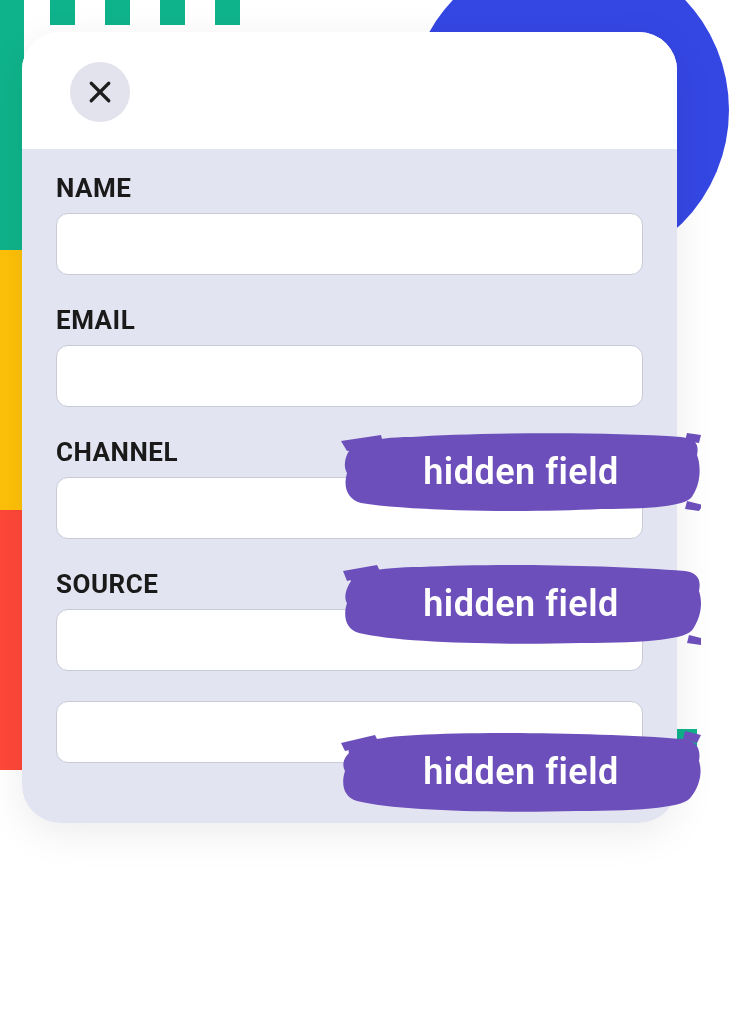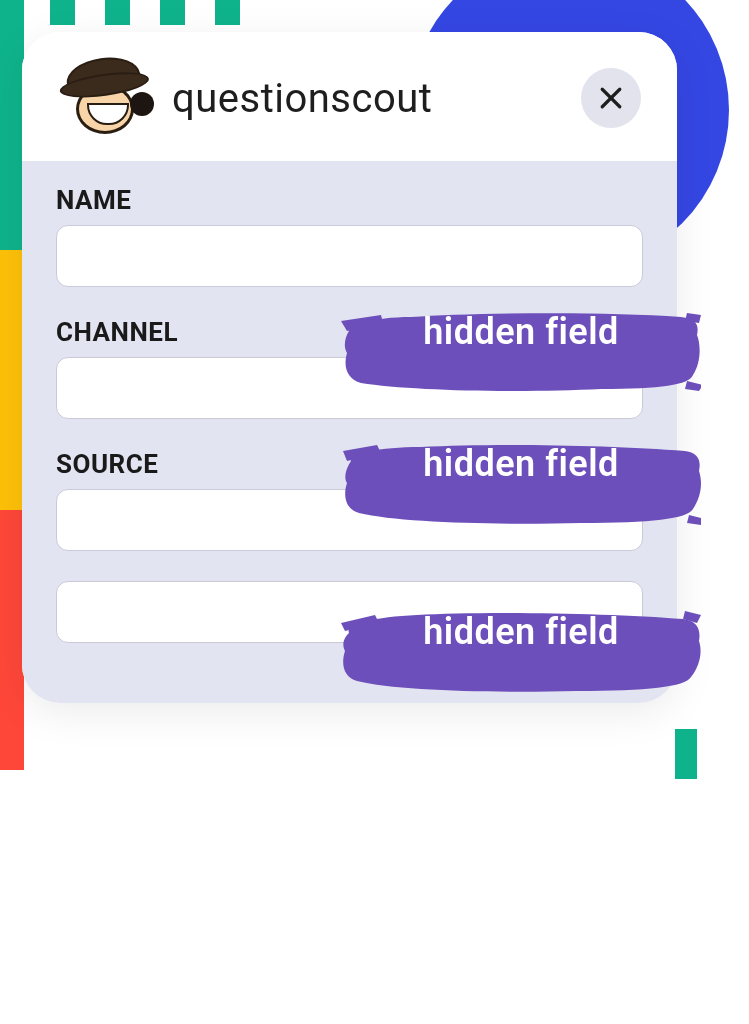--- a/index.html
+++ b/index.html
@@ -205,21 +205,21 @@
       padding: 0 18px;
       font-size: 20px;
       outline: none;
     }
     
     .brush-badge {
       position: absolute;
       right: -58px;
       z-index: 20;
       display: flex;
-      align-items: flex-start;
+      align-items: center;
       justify-content: center;
       pointer-events: none;
     }
     .brush-badge.b1 { top: -6px; }
     .brush-badge.b2 { top: -6px; }
     .brush-badge.b3 { top: 30px; }
     .brush-svg {
       width: 360px;
       height: 82px;
     }
@@ -243,43 +243,39 @@
 <div class="bg-shape bg-green-dots">
   <span></span>
     <span></span>
     <span></span>
     <span></span>
 </div>
 
 <div class="modal">
 
   <div class="modal-header">
-    <div class="brand">
-      <div class="logo-icon">
-        <div class="logo-face"></div>
-        <div class="logo-spy"></div>
-        <div class="logo-hat"></div>
-      </div>
-      <div class="brand-text">questionscout</div>
-    </div>
     <button class="close-btn">
       <svg viewBox="0 0 24 24" fill="none" stroke="#1d1d1d" stroke-width="2.6" stroke-linecap="round">
         <line x1="5" y1="5" x2="19" y2="19"></line>
         <line x1="19" y1="5" x2="5" y2="19"></line>
       </svg>
     </button>
   </div>
 
   <div class="modal-body">
 
     <div class="form-field">
       <label class="field-label">NAME</label>
       <input class="field-input" type="text" value="" style="">
     </div>
 
+    <div class="form-field">
+      <label class="field-label">EMAIL</label>
+      <input class="field-input" type="text" value="" style="">
+    </div>
 
     <div class="form-field">
       <label class="field-label">CHANNEL</label>
       <input class="field-input" type="text" value="" style="">
       <div class="brush-badge b1">
         <svg class="brush-svg" viewBox="0 0 360 82" preserveAspectRatio="none">
           <path fill="#6d4fbb" d="M8 20 C 4 16, 28 6, 70 6 C 130 2, 260 0, 340 6 C 356 8, 358 14, 356 24 C 360 34, 360 52, 352 64 C 348 74, 320 78, 260 78 C 180 82, 70 80, 20 72 C 6 68, 2 56, 6 42 C 2 36, 4 26, 8 20 Z"></path>
           <path fill="#6d4fbb" d="M0 10 L 40 4 L 42 12 L 6 20 Z"></path>
           <path fill="#6d4fbb" d="M346 2 L 360 4 L 358 12 L 344 10 Z"></path>
           <path fill="#6d4fbb" d="M346 70 L 362 74 L 358 80 L 344 78 Z"></path>

